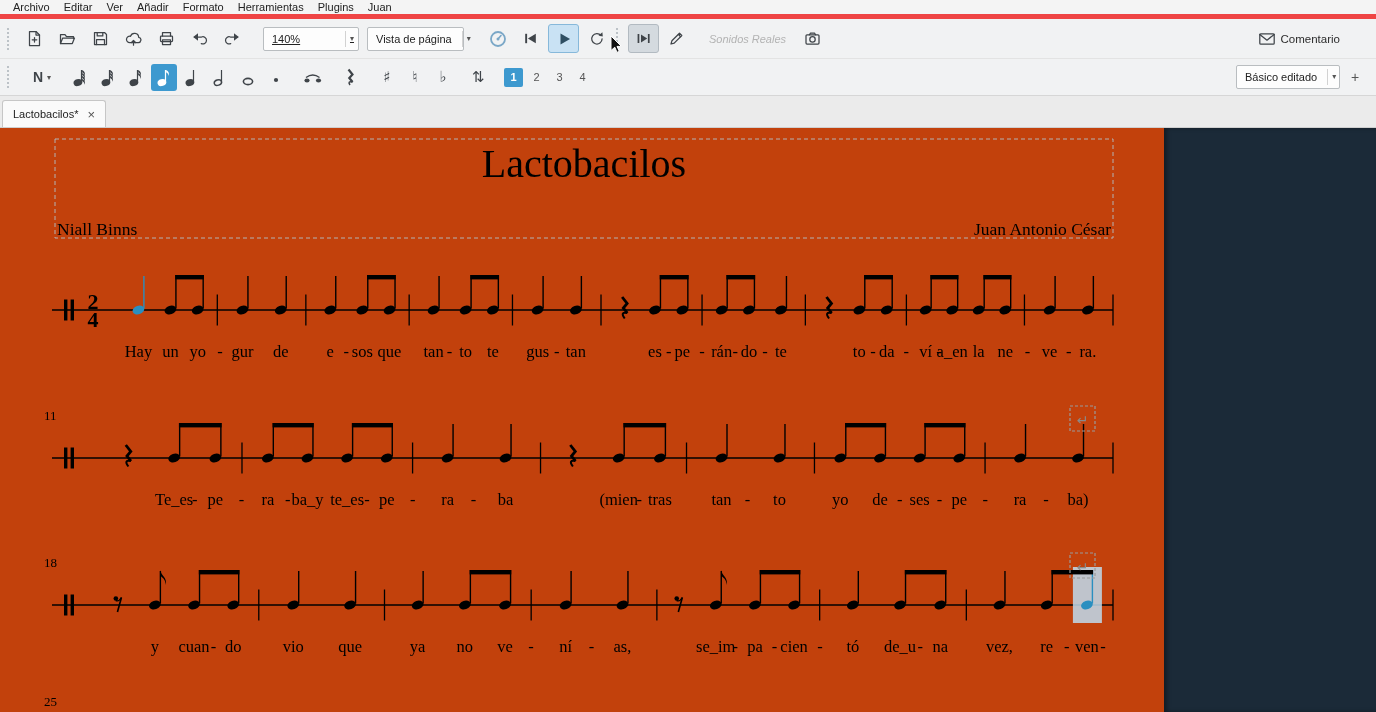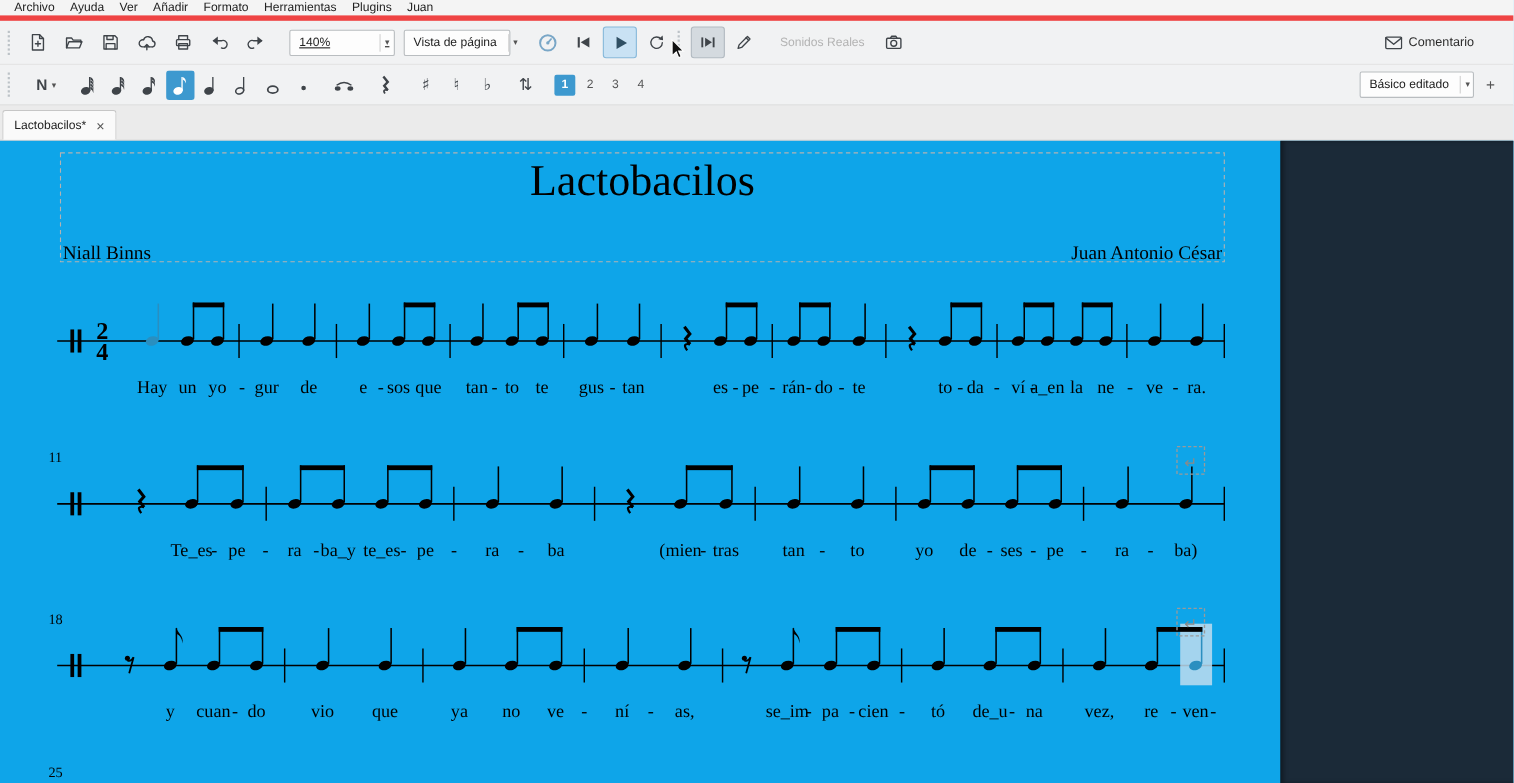--- a/index.html
+++ b/index.html
@@ -17,21 +17,21 @@
   .tbtn{width:31px;height:29px;display:flex;align-items:center;justify-content:center;background:transparent;border:1px solid transparent;border-radius:3px;padding:0;margin:0 1px;}
   .tbtn.play-active{background:#c9e2f4;border:1px solid #86b8da;}
   .tbtn.pressed{background:#d4dadf;border:1px solid #b2bac1;}
   .ic{stroke:#3f4449;fill:none;stroke-width:1.25;stroke-linecap:round;stroke-linejoin:round;}
   .icf{fill:#3f4449;stroke:none;}
   .combo{height:24px;background:#fdfdfd;border:1px solid #b9bdc0;border-radius:2px;display:flex;align-items:center;font-size:11px;padding:0 0 0 8px;margin:0 4px;color:#222;}
   .combo .ctext{padding-right:10px;white-space:nowrap;}
   .combo .caret{border-left:1px solid #d2d2d2;padding:4px 4px;color:#555;font-size:8px;line-height:1;}
   .zoomc{width:96px;justify-content:space-between;margin-left:14px;text-decoration:underline;}
   .viewc{width:97px;justify-content:space-between;text-align:right;}
-  .dis-label{color:#b3b3b3;font-size:11px;margin:0 10px 0 16px;white-space:nowrap;}
+  .dis-label{color:#b3b3b3;font-size:11px;margin:0 10px 0 16px;white-space:nowrap;font-style:italic;}
   .spacer{flex:1;}
   .comment{display:flex;align-items:center;gap:6px;font-size:11.5px;color:#2c2c2c;background:transparent;border:none;margin-right:20px;}
 
   
   .nbtn{width:46px;display:flex;align-items:center;justify-content:center;gap:4px;}
   .nlabel{font-size:14px;font-weight:bold;color:#3f4449;}
   .caret2{font-size:8px;color:#555;}
   .dbtn{width:26px;height:27px;display:flex;align-items:center;justify-content:center;border:1px solid transparent;border-radius:3px;margin:0 1px;background:transparent;padding:0;}
   .dbtn.sel{background:#3d99cf;}
   .acc{font-size:15px;color:#3f4449;font-family:"DejaVu Sans",sans-serif;}
@@ -39,34 +39,34 @@
   .vbtn.v1{background:#3d99cf;color:#fff;font-weight:bold;}
   .palc{width:104px;justify-content:space-between;margin-left:8px;}
   .plusbtn{width:22px;height:22px;border:none;background:transparent;color:#555;font-size:14px;}
 
   
   .tabbar{height:32px;background:#ebebeb;border-bottom:1px solid #cfcfcf;display:flex;align-items:flex-end;padding-left:2px;}
   .tab{height:27px;background:#fafafa;border:1px solid #c6c6c6;border-bottom:none;border-radius:3px 3px 0 0;display:flex;align-items:center;padding:0 10px;font-size:11px;gap:9px;}
   .tclose{color:#555;font-size:13px;line-height:1;}
 
   
-  .score-area{position:relative;width:1376px;height:584px;background:#0ea5e9;}
+  .score-area{position:relative;width:1376px;height:584px;background:#c2410c;}
   .dark-panel{position:absolute;top:0;right:0;width:212px;height:584px;background:#1b2a38;box-shadow:inset 3px 0 4px rgba(0,0,0,.35);}
   #score-svg{position:absolute;left:0;top:0;}
 
   .cursor{position:absolute;left:610px;top:35px;z-index:50;pointer-events:none;}
 </style>
 </head>
 <body>
 
 <div class="app">
 
   <div class="menubar" id="menubar">
       <span class="mi">Archivo</span>
-      <span class="mi">Ayuda</span>
+      <span class="mi">Editar</span>
       <span class="mi">Ver</span>
       <span class="mi">Añadir</span>
       <span class="mi">Formato</span>
       <span class="mi">Herramientas</span>
       <span class="mi">Plugins</span>
       <span class="mi">Juan</span>
     </div>
 
   <div class="toolbar1">
     <div class="handle"></div>

